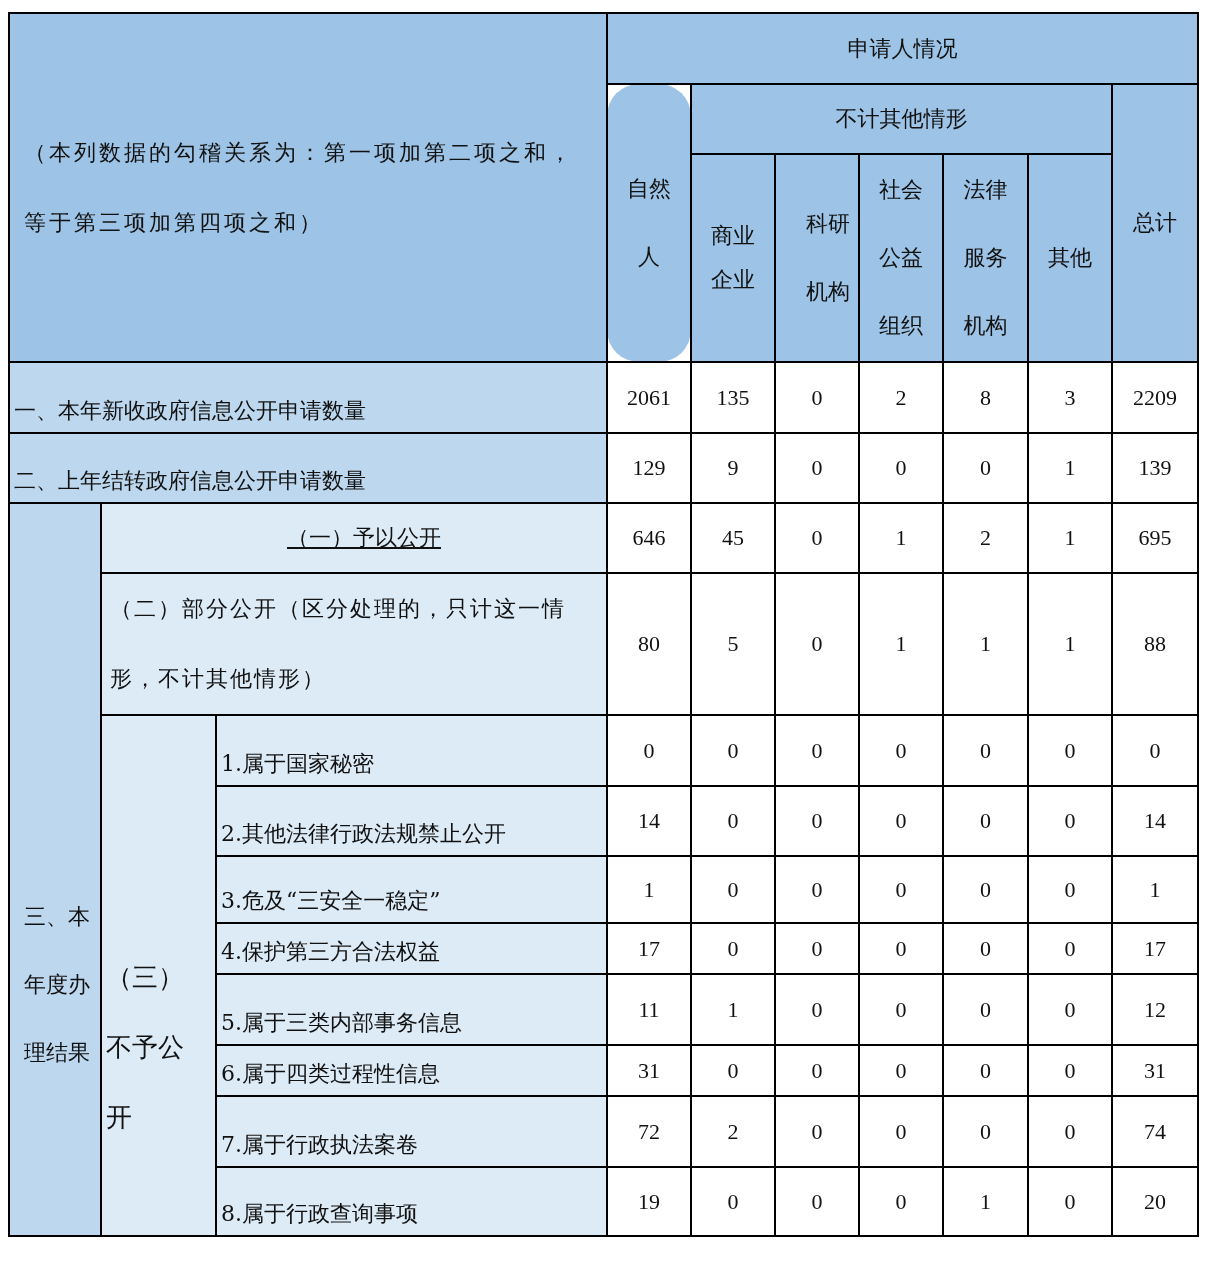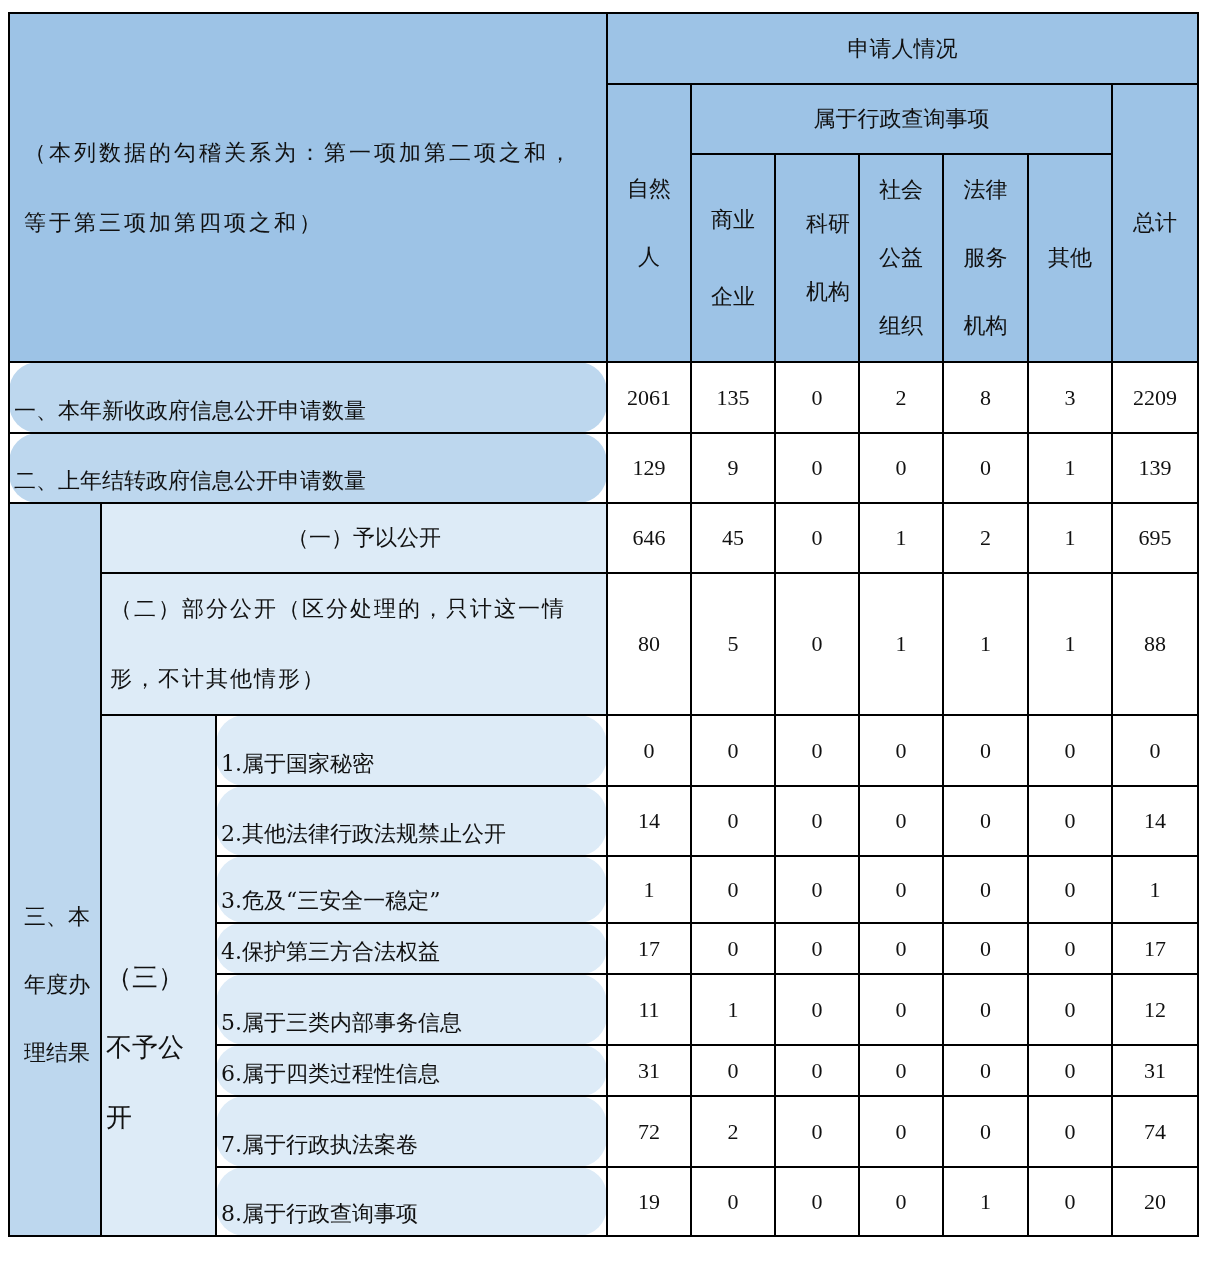--- a/index.html
+++ b/index.html
@@ -21,25 +21,25 @@
   }
   .hdr { background: #9dc3e6; }
   .lvl1 { background: #bdd7ee; }
   .lvl2 { background: #ddebf7; }
   .num { background: #ffffff; font-family: "Liberation Serif", "DejaVu Serif", serif; font-size: 23px; }
   .left { text-align: left !important; padding-left: 4px !important; }
   .note {
     text-align: left !important; padding: 0 10px 0 14px !important;
     font-size: 20px; line-height: 70px; letter-spacing: 3px;
   }
-  .stack { line-height: 68px; }
+  .stack { line-height: 68px; border-radius: 32px; }
   .vlabel { line-height: 68px; text-align: right; padding-left: 4px !important; }
-  .sublabel { text-align: right; padding-left: 20px !important; }
+  .sublabel { text-align: right; padding-left: 20px !important; text-decoration: underline; }
   .partial { text-align: left !important; padding: 0 8px 0 8px !important; line-height: 70px; font-size: 20px; letter-spacing: 2px; }
-  .reason { text-align: left !important; padding-left: 4px !important; vertical-align: bottom !important; padding-bottom: 6px !important; border-radius: 29px; }
+  .reason { text-align: left !important; padding-left: 4px !important; vertical-align: bottom !important; padding-bottom: 6px !important; }
 </style>
 </head>
 <body>
 
 <table class="tbl">
   <colgroup>
     <col style="width:92px">
     <col style="width:115px">
     <col style="width:391px">
     <col style="width:84px">
@@ -54,26 +54,26 @@
   <tbody>
       <tr style="height:71px">
     <td class="hdr note" colspan="3" rowspan="3">（本列数据的勾稽关系为：第一项加第二项之和，等于第三项加第四项之和）</td>
     <td class="hdr" colspan="7">申请人情况</td>
   </tr>
 
   <tr style="height:70px">
     <td class="hdr stack" rowspan="2">
       <span style="display:inline-block;width:48px;line-height:68px;">自然人</span>
     </td>
-    <td class="hdr" colspan="5">属于行政查询事项</td>
+    <td class="hdr" colspan="5">不计其他情形</td>
     <td class="hdr" rowspan="2">总计</td>
   </tr>
 
   <tr style="height:208px">
-    <td class="hdr"><span style="display:inline-block;width:48px;line-height:77px;">商业企业</span></td>
+    <td class="hdr"><span style="display:inline-block;width:48px;line-height:44px;">商业企业</span></td>
     <td class="hdr"><span style="display:inline-block;width:48px;line-height:68px;margin-left:22px;">科研机构</span></td>
     <td class="hdr"><span style="display:inline-block;width:48px;line-height:68px;">社会公益组织</span></td>
     <td class="hdr"><span style="display:inline-block;width:48px;line-height:68px;">法律服务机构</span></td>
     <td class="hdr">其他</td>
   </tr>
 
   <tr style="height:71px">
     <td class="lvl1 left reason" colspan="3">一、本年新收政府信息公开申请数量</td>
     <td class="num">2061</td>
     <td class="num">135</td>

